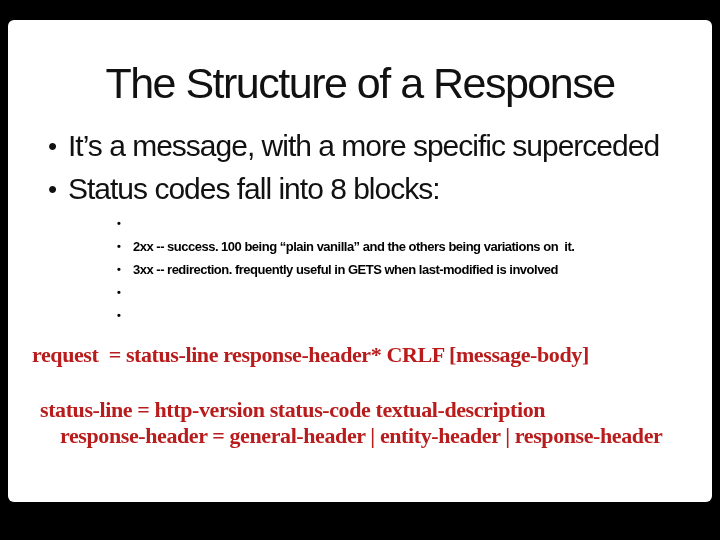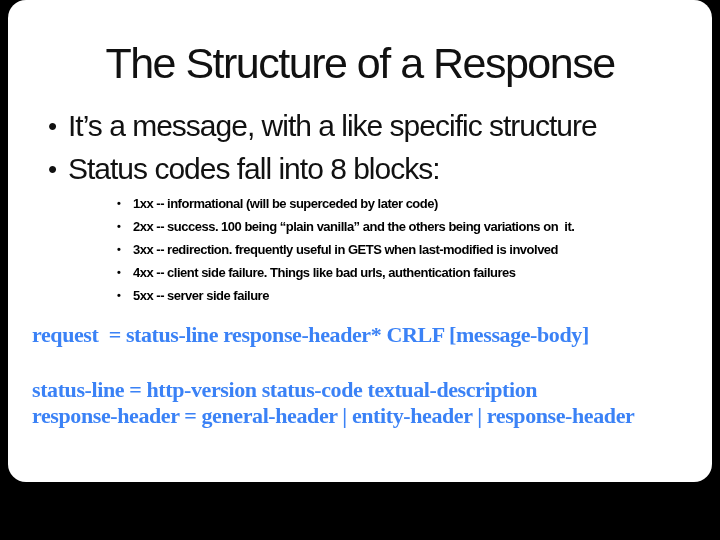--- a/index.html
+++ b/index.html
@@ -5,24 +5,24 @@
   html, body { margin: 0; padding: 0; }
   body {
     width: 720px; height: 540px;
     background: #000000;
     position: relative;
     overflow: hidden;
     font-family: "Liberation Sans", sans-serif;
   }
   .slide {
     position: absolute;
-    left: 8px; top: 0;
+    left: 8px; top: 20px;
     width: 704px; height: 482px;
     background: #ffffff;
-    border-radius: 18px;
+    border-radius: 6px;
   }
   .title {
     position: absolute;
     left: 0; top: 38px;
     width: 704px;
     text-align: center;
     font-size: 43px;
     letter-spacing: -1.5px;
     line-height: 1.2;
     color: #111111;
@@ -71,64 +71,61 @@
     line-height: 23px;
   }
   .grammar {
     position: absolute;
     left: 24px;
     font-family: "Liberation Serif", serif;
     font-weight: bold;
     font-size: 22px;
     letter-spacing: -0.4px;
     line-height: 26px;
-    color: #3b82f6;
+    color: #b91c1c;
     white-space: pre-wrap;
   }
   .g1 { top: 322px; }
-  .g2 { top: 377px; }
-  .g3 { top: 403px; }
+  .g2 { top: 377px; margin-left: 8px; }
+  .g3 { top: 403px; margin-left: 28px; }
 </style>
 </head>
 <body>
 
 <div class="slide">
 
   <div class="title">The Structure of a Response</div>
 
   <div class="bullet-row b1">
     <span class="dot">•</span>
-    <span>It’s a message, with a like specific structure</span>
+    <span>It’s a message, with a more specific superceded</span>
   </div>
 
   <div class="bullet-row b2">
     <span class="dot">•</span>
     <span>Status codes fall into 8 blocks:</span>
   </div>
 
   <div class="sub-list">
     <div class="sub-row">
       <span class="sdot">•</span>
-      <span>1xx -- informational (will be superceded by later code)</span>
     </div>
     <div class="sub-row">
       <span class="sdot">•</span>
       <span>2xx -- success. 100 being “plain vanilla” and the others being variations on  it.</span>
     </div>
     <div class="sub-row">
       <span class="sdot">•</span>
       <span>3xx -- redirection. frequently useful in GETS when last-modified is involved</span>
     </div>
     <div class="sub-row">
       <span class="sdot">•</span>
-      <span>4xx -- client side failure. Things like bad urls, authentication failures</span>
     </div>
     <div class="sub-row">
       <span class="sdot">•</span>
-      <span>5xx -- server side failure</span>
     </div>
   </div>
 
   <div class="grammar g1">request  = status-line response-header* CRLF [message-body]</div>
 
   <div class="grammar g2">status-line = http-version status-code textual-description</div>
 
   <div class="grammar g3">response-header = general-header | entity-header | response-header</div>
 
 </div>

